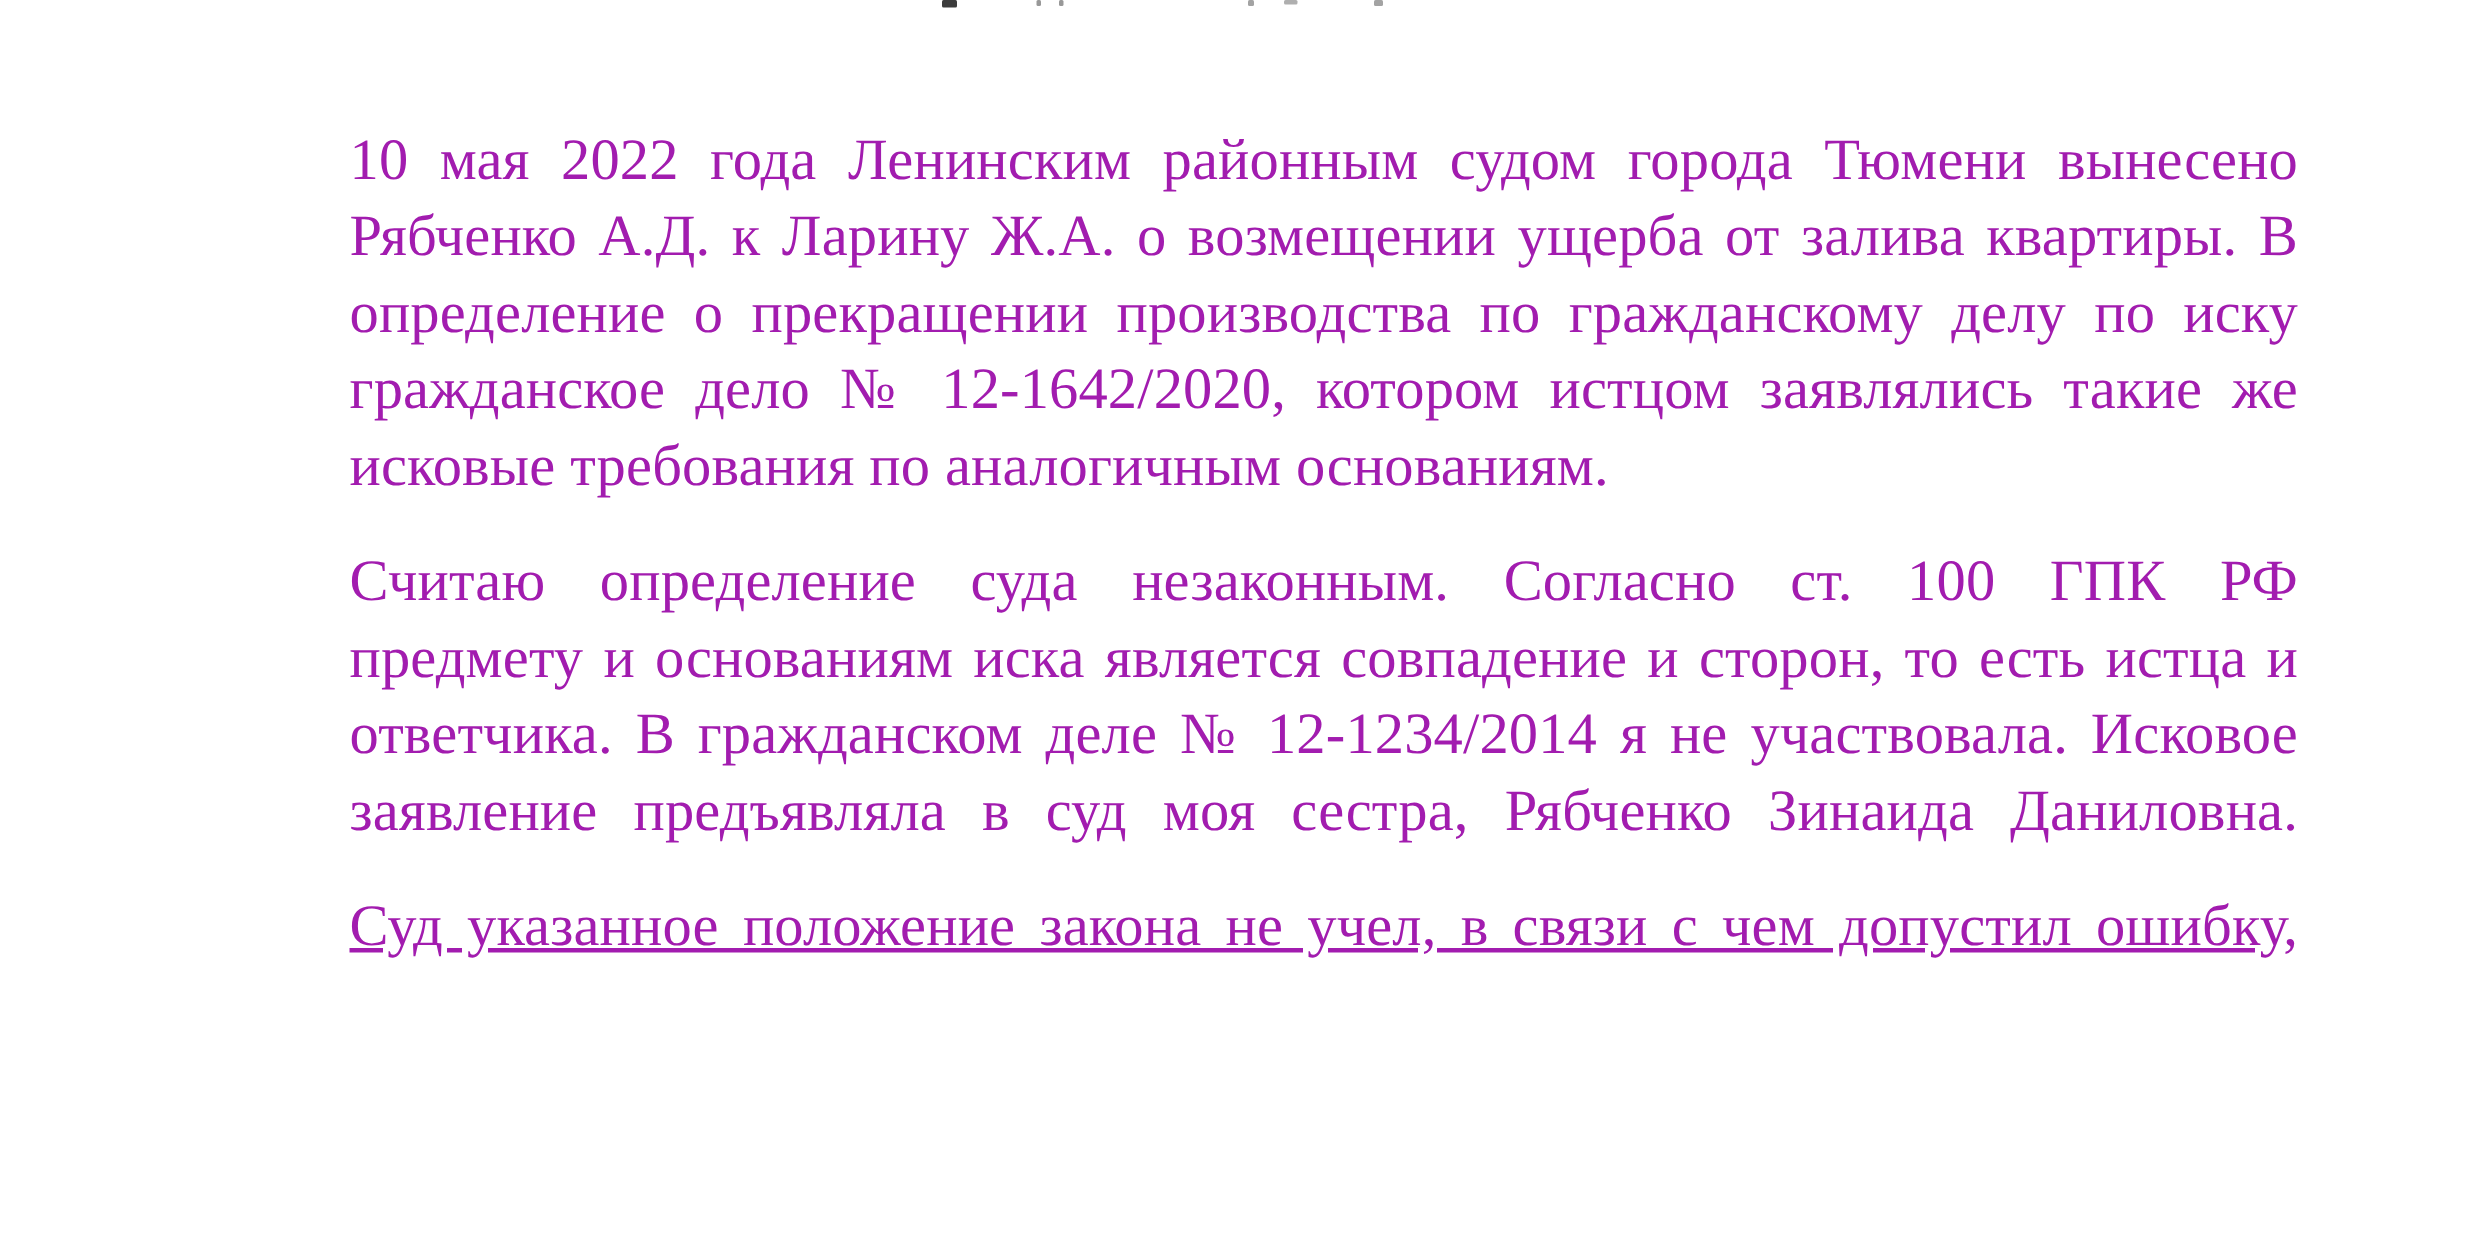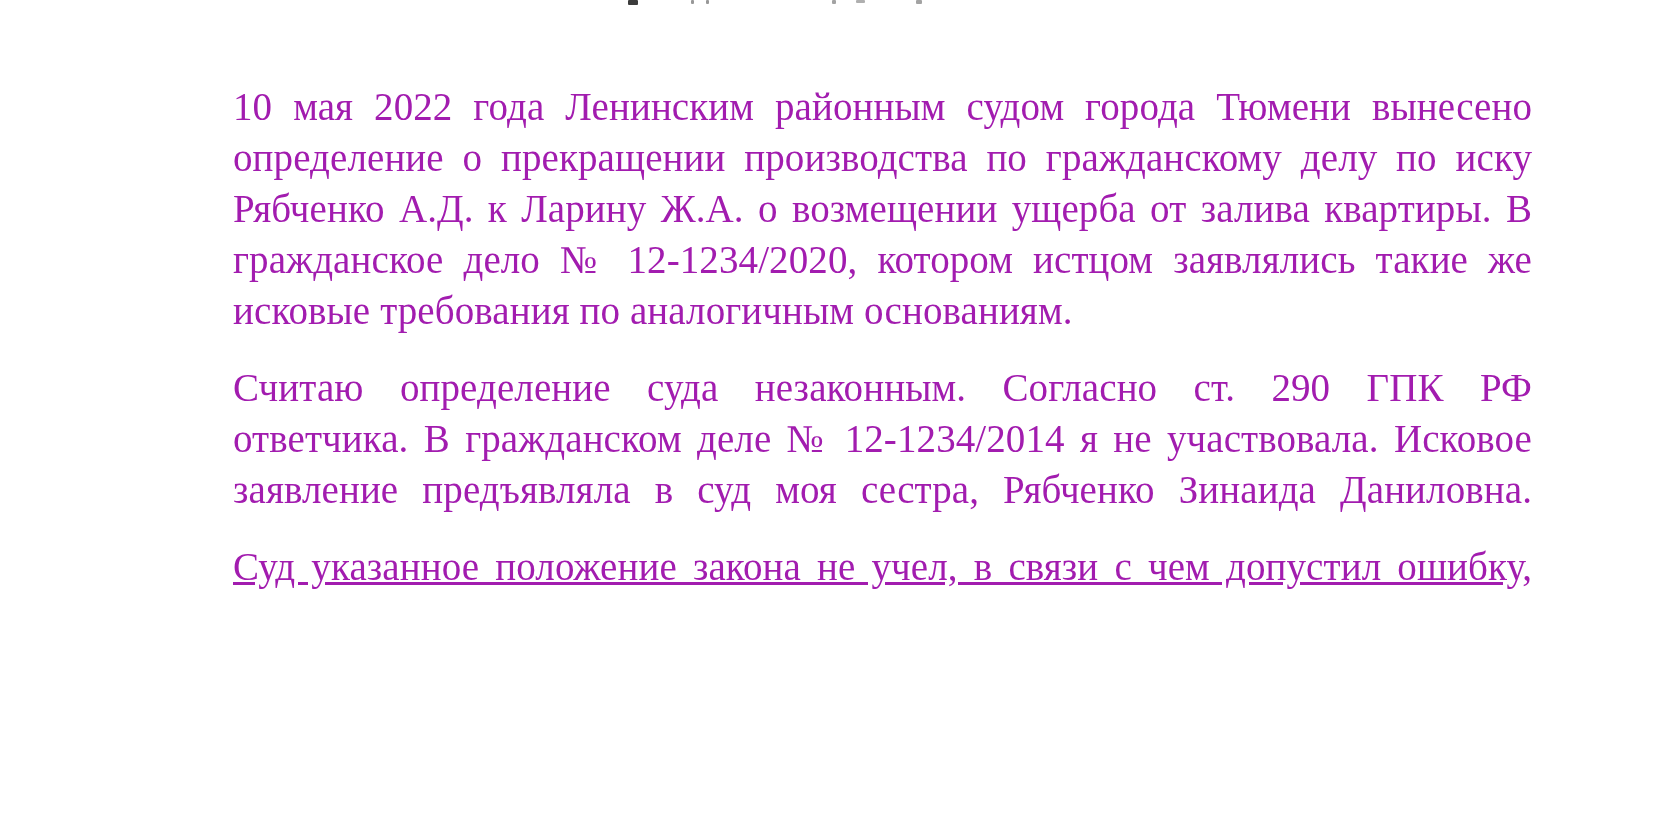--- a/index.html
+++ b/index.html
@@ -66,28 +66,29 @@
       <div class="clip-mark" style="left: 706px; width: 3px; height: 4px; opacity: 0.45;"></div>
       <div class="clip-mark" style="left: 832px; width: 4px; height: 4px; opacity: 0.4;"></div>
       <div class="clip-mark" style="left: 856px; width: 9px; height: 3px; opacity: 0.35;"></div>
       <div class="clip-mark" style="left: 916px; width: 6px; height: 4px; opacity: 0.4;"></div>
     </div>
 
   <div class="text-block">
 
     <div class="para">
       <span class="ln j">10 мая 2022 года Ленинским районным судом города Тюмени вынесено</span>
+      <span class="ln j">Рябченко А.Д. к Ларину Ж.А. о возмещении ущерба от залива квартиры. В</span>
       <span class="ln j">определение о прекращении производства по гражданскому делу по иску</span>
-      <span class="ln j">Рябченко А.Д. к Ларину Ж.А. о возмещении ущерба от залива квартиры. В</span>
-      <span class="ln j">гражданское дело № 12-1234/2020,  котором истцом заявлялись такие же</span>
+      <span class="ln j">гражданское дело № 12-1642/2020,  котором истцом заявлялись такие же</span>
       <span class="ln">исковые требования по аналогичным основаниям.</span>
     </div>
 
     <div class="para">
-      <span class="ln j">Считаю определение суда незаконным. Согласно ст. 290 ГПК РФ</span>
+      <span class="ln j">Считаю определение суда незаконным. Согласно ст. 100 ГПК РФ</span>
+      <span class="ln j">предмету и основаниям иска является совпадение и сторон, то есть истца и</span>
       <span class="ln j">ответчика. В гражданском деле № 12-1234/2014 я не участвовала. Исковое</span>
       <span class="ln j">заявление предъявляла в суд моя сестра, Рябченко Зинаида Даниловна.</span>
     </div>
 
     <div class="para">
       <span class="ln j">Суд указанное положение закона не учел, в связи с чем допустил ошибку,</span>
     </div>
 
   </div>
 </div>

